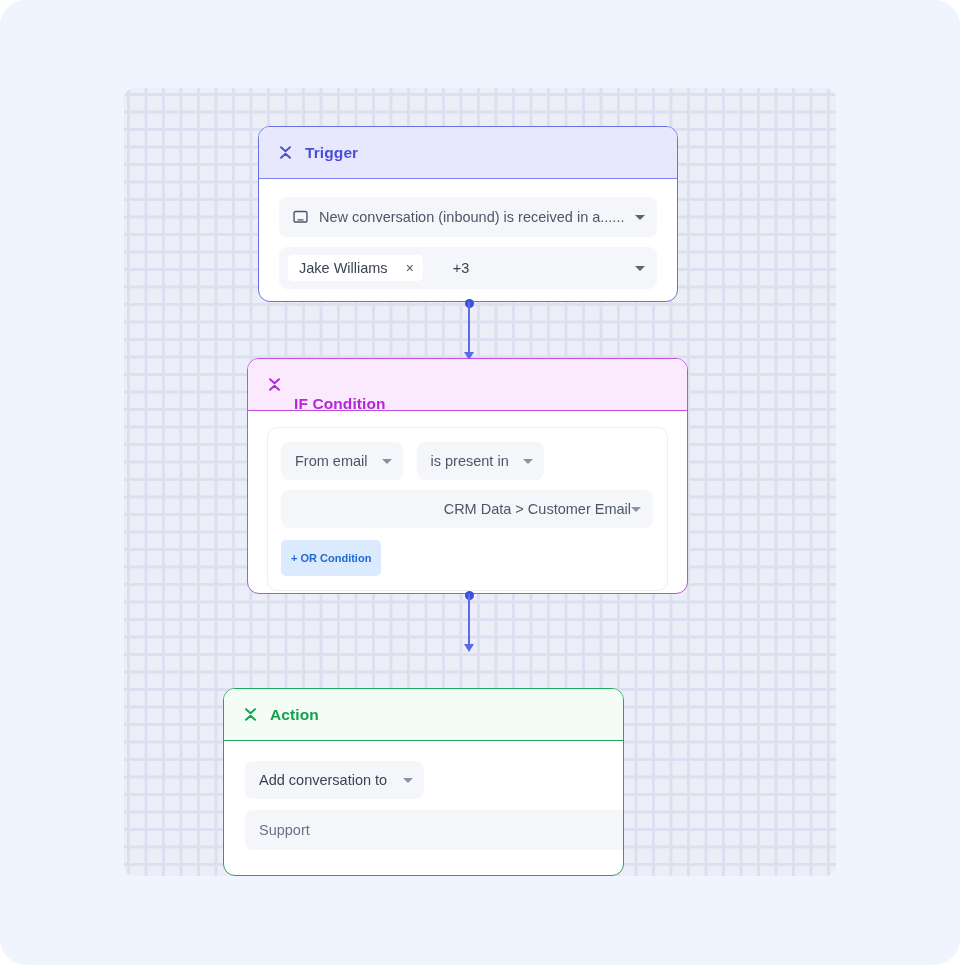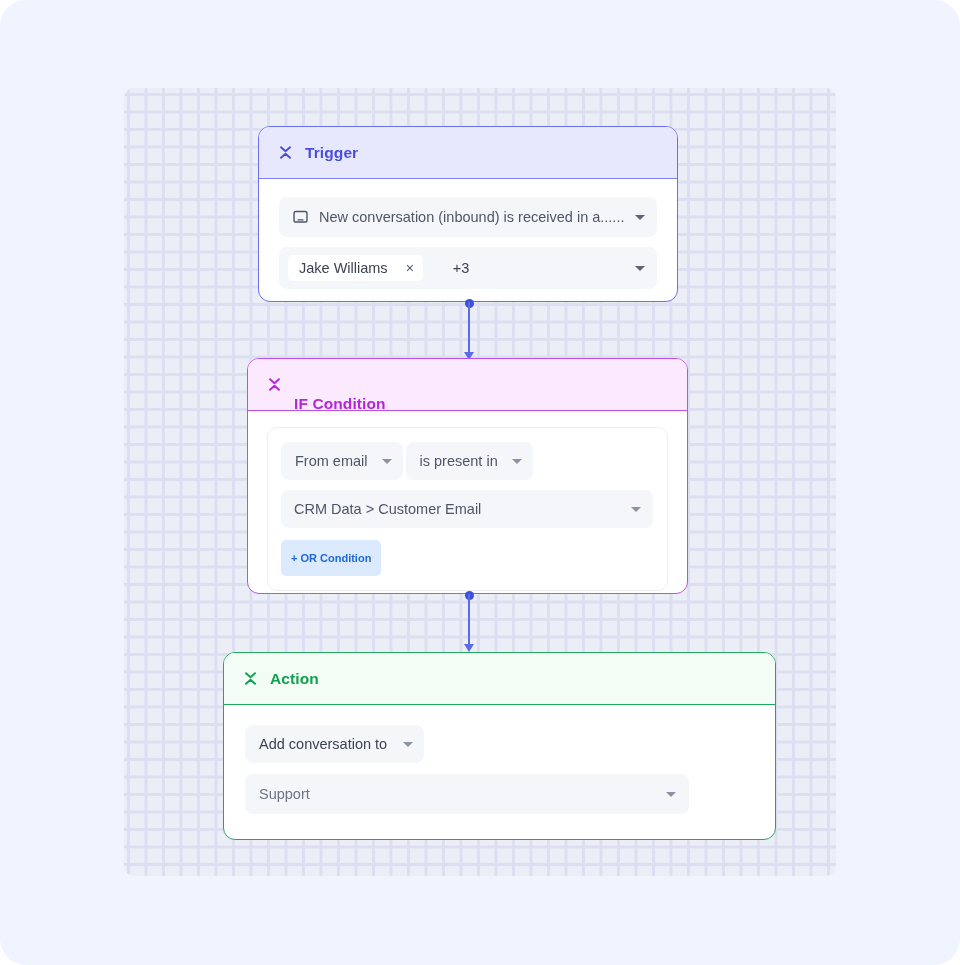--- a/index.html
+++ b/index.html
@@ -115,22 +115,22 @@
   .node-if .node-header {
     background: #fbeafd;
     border-bottom-color: #c04fe0;
   }
   .node-if .node-title { color: #b327d8; margin-top: 39px; }
   .node-if .node-body { padding: 16px 19px 14px 19px; }
 
   
   .node-action {
     left: 223px;
-    top: 652px;
-    width: 553px;
+    top: 688px;
+    width: 401px;
     height: 188px;
     border: 1.6px solid #1faa5b;
   }
   .node-action .node-header {
     background: #f3fdf6;
     border-bottom-color: #1faa5b;
   }
   .node-action .node-title { color: #13a04f; }
   .node-action .node-body { padding: 20px 21px 20px 21px; }
 
@@ -206,31 +206,32 @@
 
   
   .cond-group {
     border: 1.2px solid #eceef4;
     border-radius: 10px;
     padding: 14px 14px 14px 13px;
     box-sizing: border-box;
   }
   .cond-row {
     display: flex;
-    gap: 3px;
+    gap: 14px;
   }
   .field-inline {
     height: 38px;
     padding: 0 11px 0 14px;
     gap: 14px;
   }
   .cond-value {
     margin-top: 10px;
     height: 38px;
     padding: 0 12px 0 13px;
+    justify-content: flex-end;
   }
   .badge {
     display: inline-block;
     margin-top: 12px;
     font-size: 11px;
     font-weight: bold;
     border-radius: 5px;
     padding: 12px 10px;
   }
   .badge-or {

